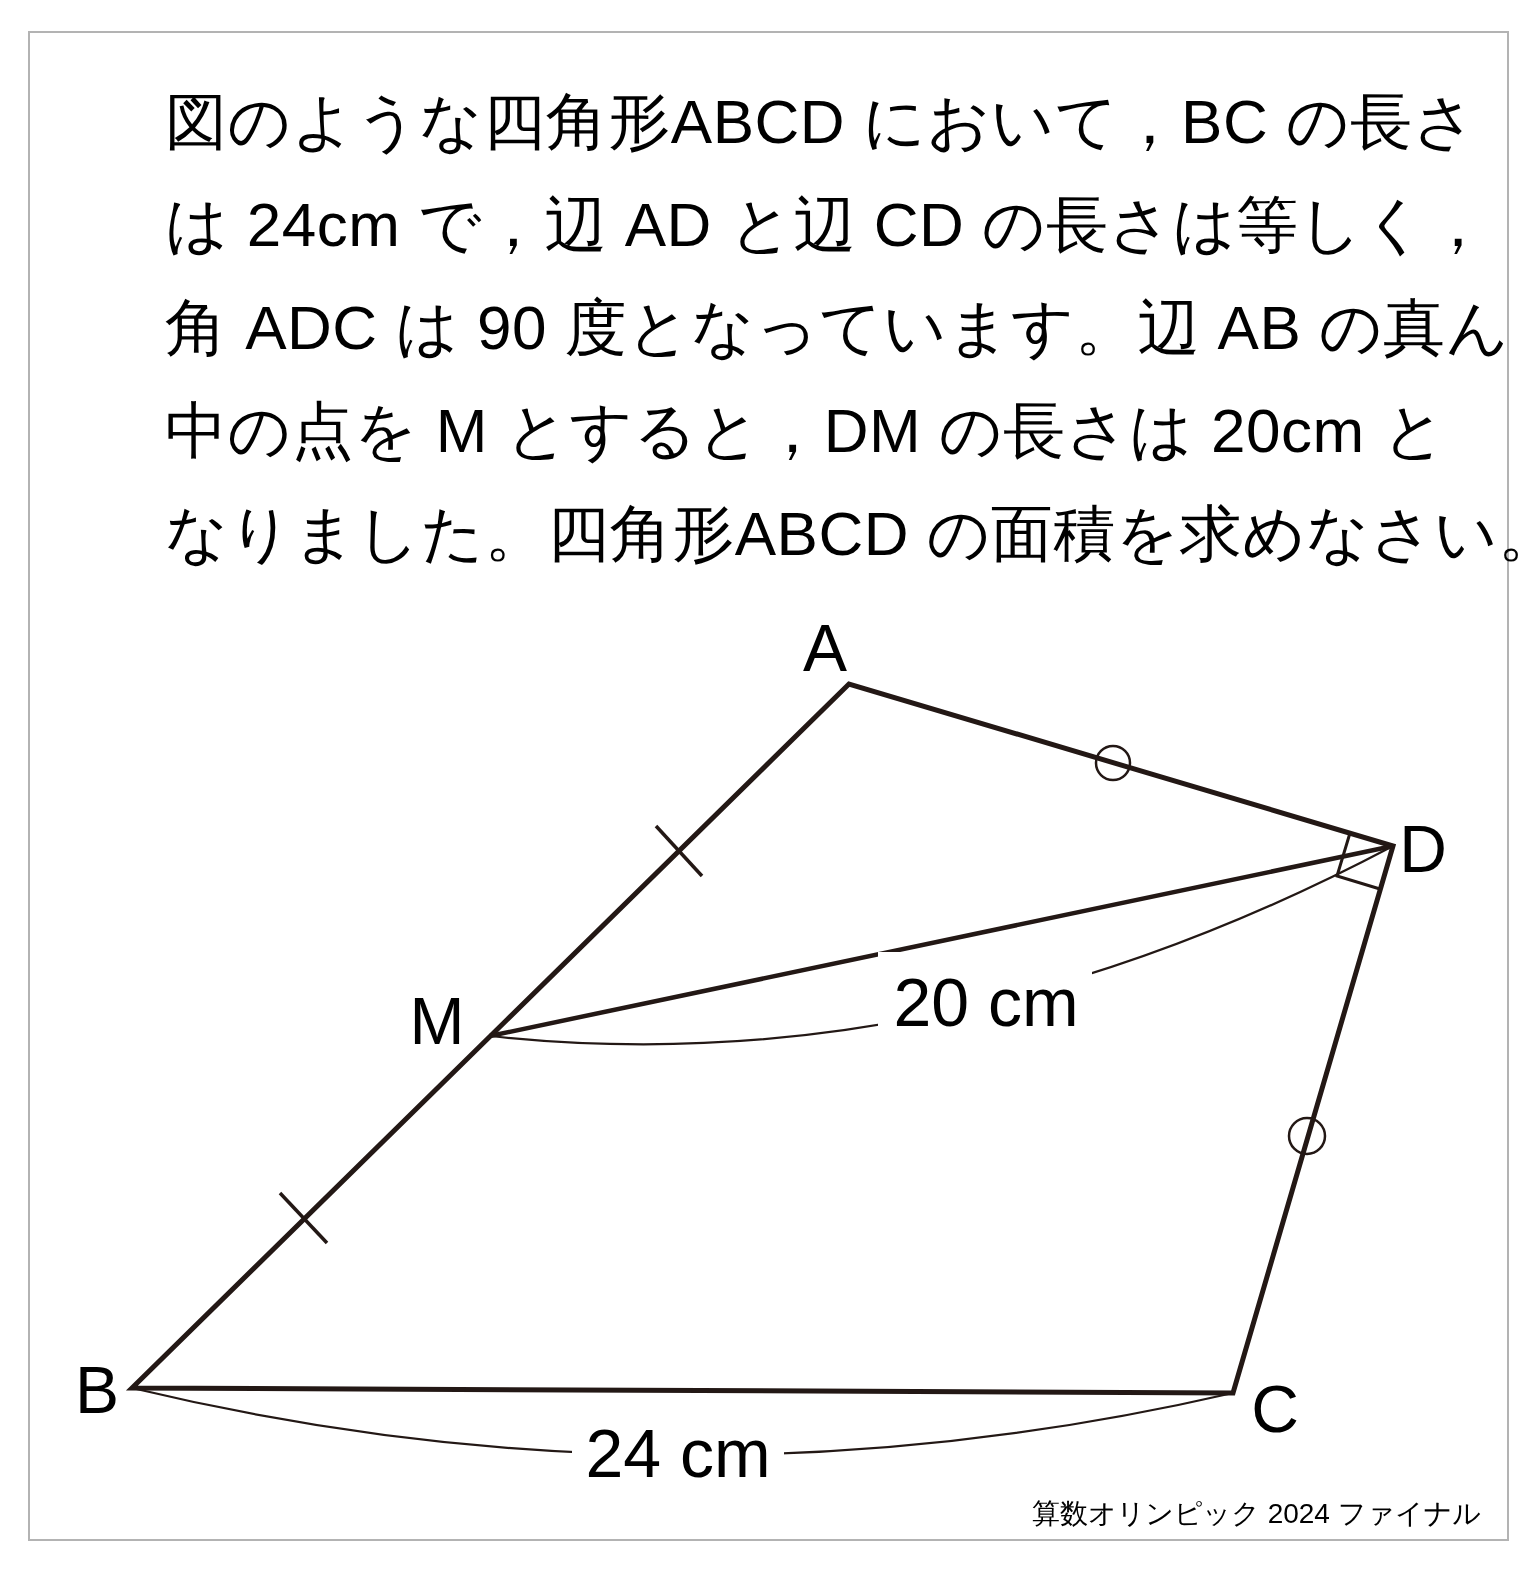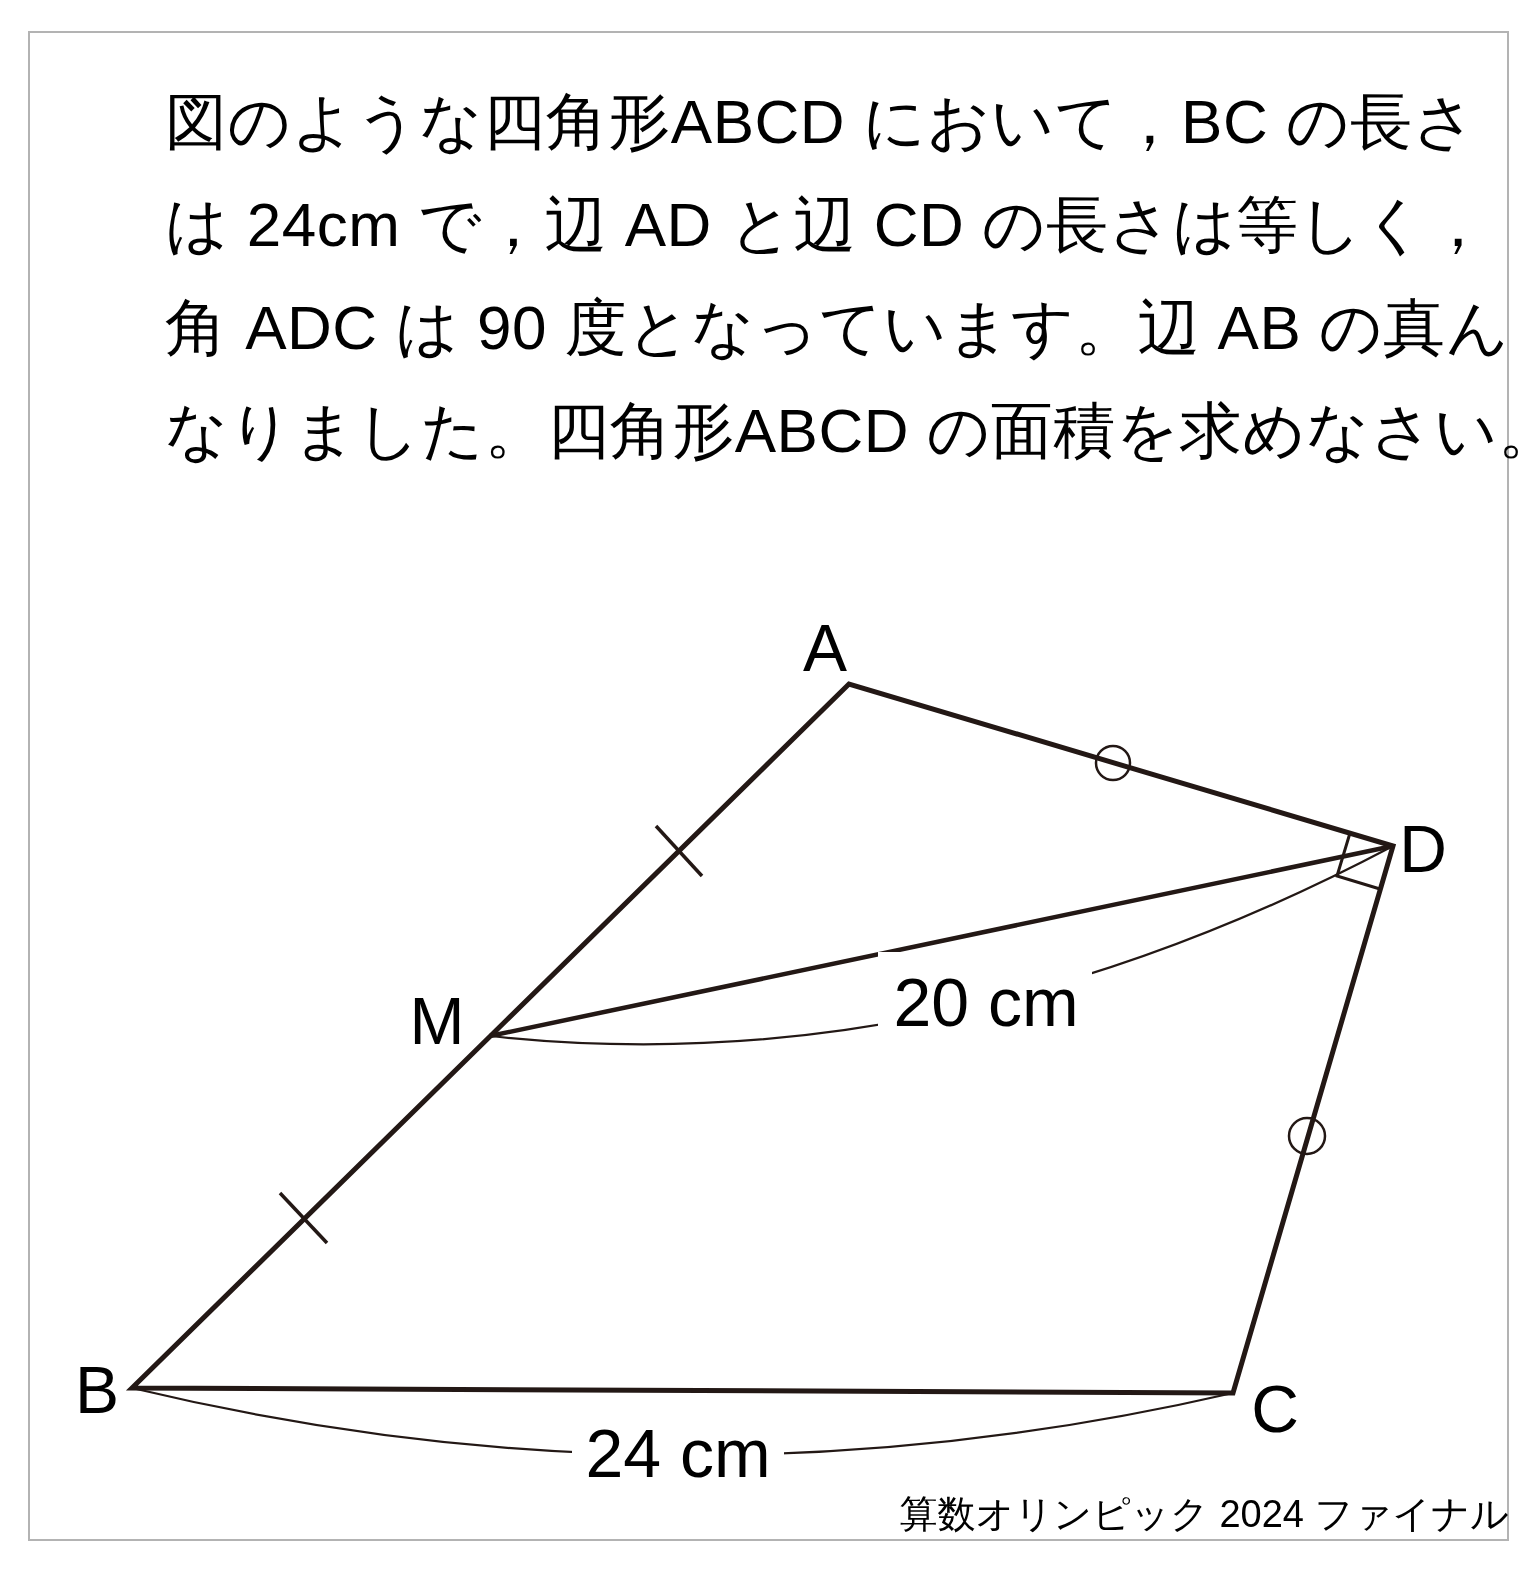--- a/index.html
+++ b/index.html
@@ -30,34 +30,35 @@
     position:absolute;left:0;top:0;
   }
   svg.figure text{
     font-family:"Liberation Sans","DejaVu Sans",sans-serif;
     fill:#000000;
   }
   .vertex-label{font-size:66px;}
   .dim-label{font-size:68px;}
   .footer{
     position:absolute;
-    right:20px;top:1494px;
-    font-size:38px;
+    right:48px;top:1494px;
+    font-size:28px;
     line-height:40px;
   }
 </style>
 </head>
 <body>
 
 <div class="frame"></div>
 
 <div class="problem">
   <span class="line">図のような四角形ABCD において，BC の長さ</span>
   <span class="line">は 24cm で，辺 AD と辺 CD の長さは等しく，</span>
   <span class="line">角 ADC は 90 度となっています。辺 AB の真ん</span>
+  <span class="line">中の点を M とすると，DM の長さは 20cm と</span>
   <span class="line">なりました。四角形ABCD の面積を求めなさい。</span>
 </div>
 
 <svg class="figure" width="1529" height="1573" viewBox="0 0 1529 1573">
 
   <path d="M 849 684 L 132 1388 L 1233 1393 L 1393 846 Z" fill="none" stroke="#231815" stroke-width="5" stroke-linejoin="miter"></path>
 
   <path d="M 490 1036 L 1393 846" fill="none" stroke="#231815" stroke-width="4.5"></path>
 
   <path d="M 490 1036 Q 941 1085 1393 846" fill="none" stroke="#231815" stroke-width="2.2"></path>

